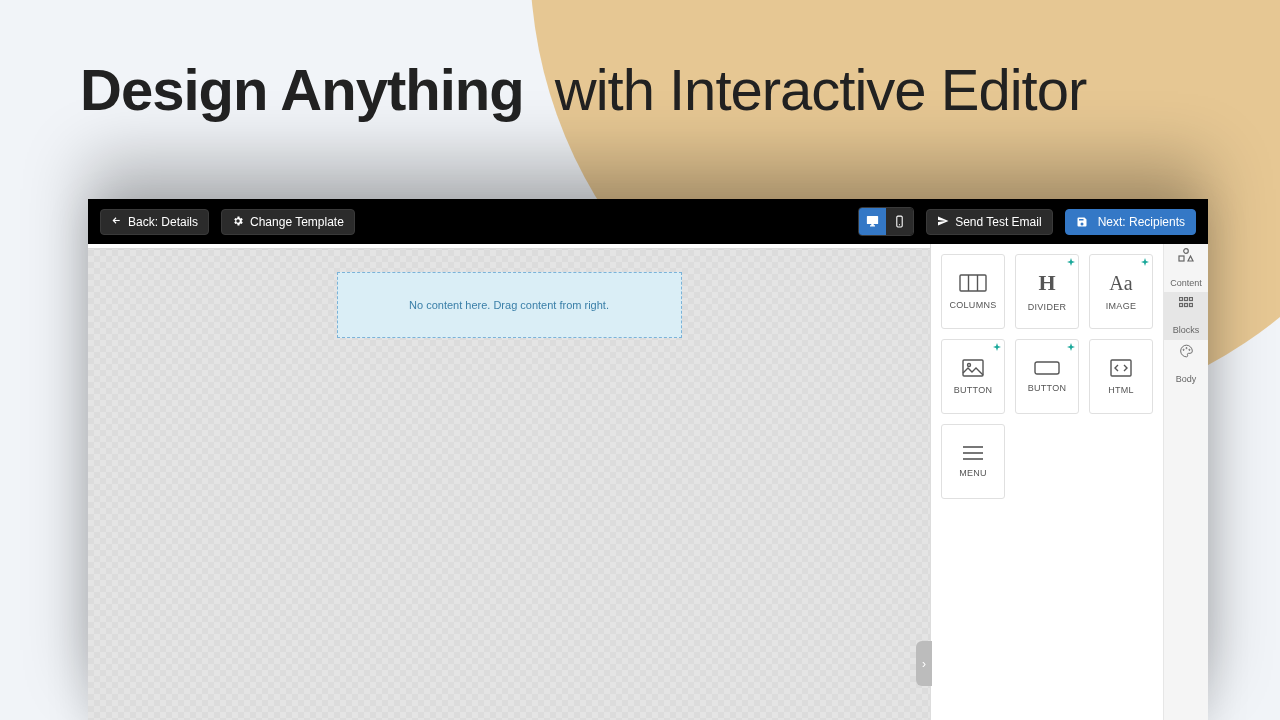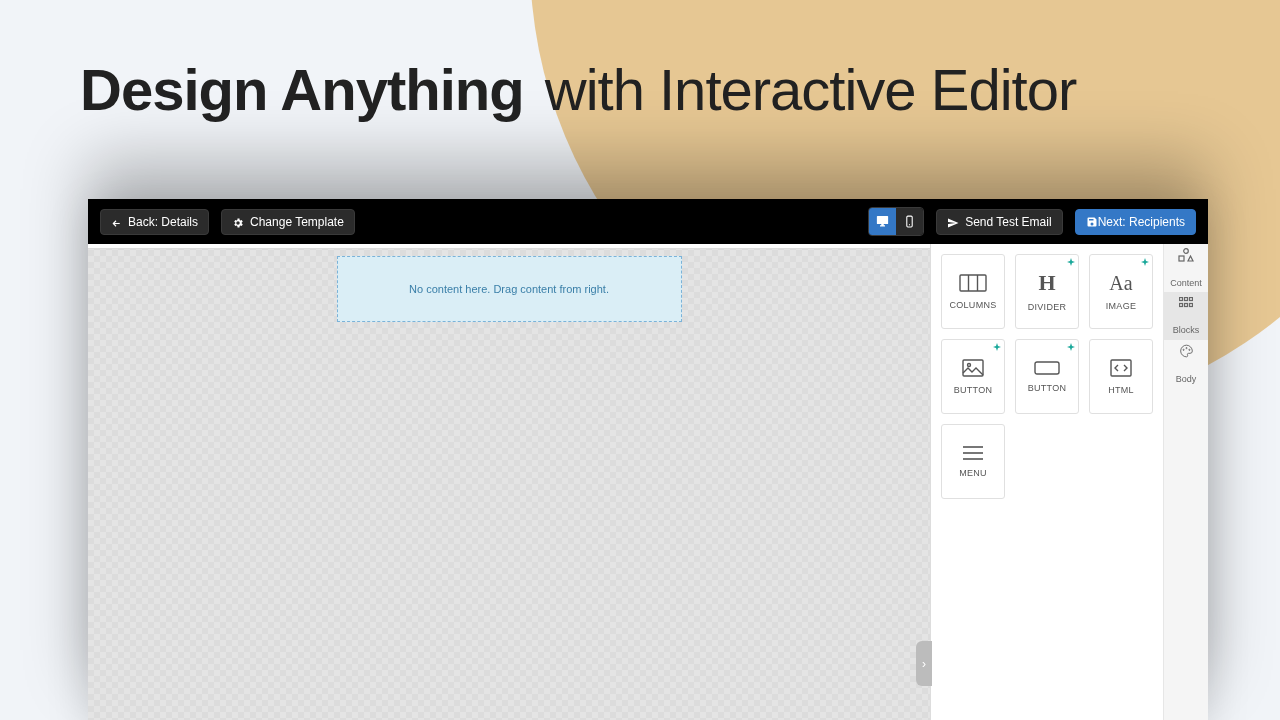--- a/index.html
+++ b/index.html
@@ -11,68 +11,68 @@
 .bg-circle {
   position: absolute; width: 920px; height: 920px; border-radius: 50%;
   background: #e6c793; right: -170px; top: -500px; z-index: 0;
 }
 .headline {
   position: absolute; top: 56px; left: 80px; z-index: 5;
   font-size: 58px; font-weight: 700; color: #222; letter-spacing: -1px;
   white-space: nowrap;
 }
 .headline .bold { font-weight: 800; }
-.headline .light { font-weight: 500; margin-left: 6px; }
+.headline .light { font-weight: 500; margin-left: 16px; }
 .app-window {
   position: absolute; left: 88px; top: 199px; width: 1120px; height: 521px;
   background: #fff; z-index: 10;
   box-shadow: 0 -40px 60px rgba(0,0,0,0.25), 0 10px 40px rgba(0,0,0,0.15);
 }
 .topbar {
   height: 45px; background: #000; display: flex; align-items: center;
   padding: 0 12px; gap: 12px;
 }
 .tb-btn {
   background: #2b2b2b; border: 1px solid #3a3a3a; color: #fff;
   padding: 5px 10px; border-radius: 4px; font-size: 12px;
-  display: flex; align-items: flex-end; gap: 6px; cursor: pointer;
+  display: flex; align-items: flex-start; gap: 6px; cursor: pointer;
 }
 .tb-spacer { flex: 1; }
 .device-group {
   display: flex; border: 1px solid #3a3a3a; border-radius: 4px; overflow: hidden;
 }
 .device-btn {
   width: 27px; height: 27px; display: flex; align-items: center; justify-content: center;
   cursor: pointer; color: #fff;
 }
 .device-btn.active { background: #3478c6; }
 .device-btn.inactive { background: #2b2b2b; }
 .next-btn {
   background: #3478c6; border: 1px solid #3478c6; color: #fff;
   padding: 5px 10px; border-radius: 4px; font-size: 12px;
-  display: flex; align-items: center; gap: 0; cursor: pointer;
+  display: flex; align-items: center; gap: 10px; cursor: pointer;
 }
 .workspace { display: flex; height: calc(100% - 45px); }
 .canvas-area {
   flex: 1; background: #e4e4e4;
   background-image:
     linear-gradient(45deg, #dcdcdc 25%, transparent 25%),
     linear-gradient(-45deg, #dcdcdc 25%, transparent 25%),
     linear-gradient(45deg, transparent 75%, #dcdcdc 75%),
     linear-gradient(-45deg, transparent 75%, #dcdcdc 75%);
   background-size: 12px 12px;
   background-position: 0 0, 0 6px, 6px -6px, -6px 0;
   display: flex; justify-content: center; padding: 12px 0 0 0;
   position: relative;
 }
 .canvas-inner {
   width: 780px; background: transparent;
 }
 .drop-zone {
-  margin: 0 auto; width: 345px; height: 66px;
+  margin: 16px auto; width: 345px; height: 66px;
   border: 1px dashed #7bb3d9; background: #daeef6;
   display: flex; align-items: center; justify-content: center;
   font-size: 11px; color: #3a7fa8;
 }
 .canvas-ruler {
   position: absolute; top: 0; left: 0; right: 0; height: 5px;
   background: #fff; border-bottom: 1px solid #ddd;
 }
 .right-panel {
   width: 278px; background: #fff; border-left: 1px solid #ddd;

